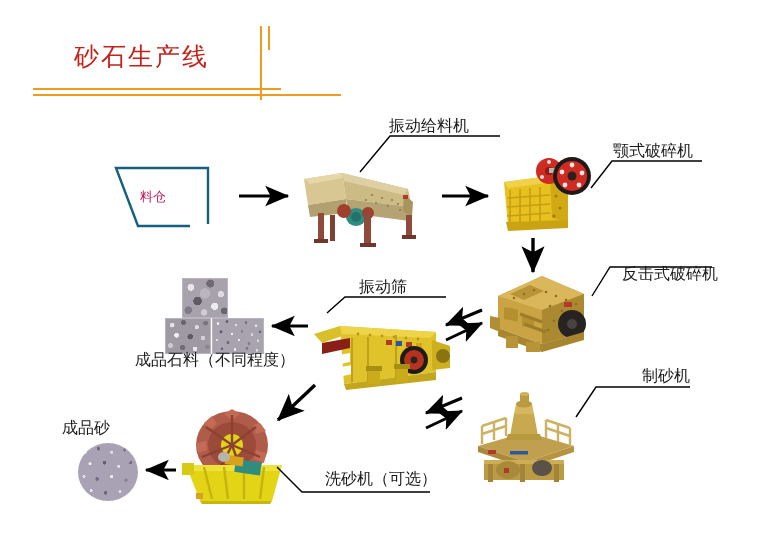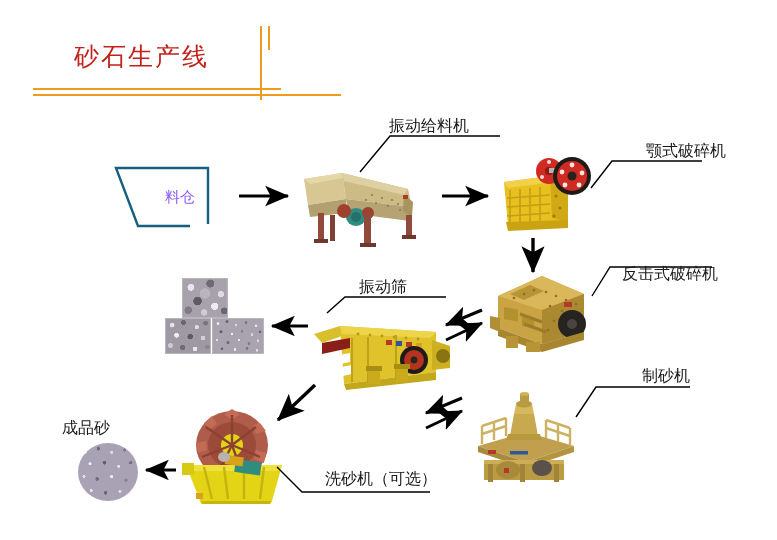--- a/index.html
+++ b/index.html
@@ -53,23 +53,23 @@
   }
 
   
   #hopper-shape {
     position: absolute;
     left: 114px; top: 164px;
     width: 96px; height: 68px;
   }
   #hopper-label {
     position: absolute;
-    left: 165px; top: 188px;
-    font-size: 15px;
-    color: #8b5cf6;
+    left: 140px; top: 188px;
+    font-size: 13px;
+    color: #be185d;
   }
 
   
   .machine { position: absolute; }
 
   
   #m-feeder { left: 300px; top: 155px; width: 124px; height: 95px; }
   
   #m-jaw { left: 494px; top: 146px; width: 100px; height: 92px; }
   
@@ -477,20 +477,21 @@
     <path d="M592,296 L610,267 L712,267" stroke="#000" stroke-width="1.4" fill="none"></path>
 
     <path d="M576,417 L596,387 L690,387" stroke="#000" stroke-width="1.4" fill="none"></path>
 
     <path d="M327,313 L345,297 L446,297" stroke="#000" stroke-width="1.4" fill="none"></path>
 
     <path d="M277,467 L302,492 L430,492" stroke="#000" stroke-width="1.4" fill="none"></path>
   </svg>
 
   <div class="label" style="left:389px; top:118px;">振动给料机</div>
-  <div class="label" style="left:646px; top:143px;text-align:right;">颚式破碎机</div>
+  <div class="label" style="left:613px; top:143px;text-align:right;">颚式破碎机</div>
   <div class="label" style="left:622px; top:236px;margin-top:30px;">反击式破碎机</div>
   <div class="label" style="left:615px; top:368px;margin-left:27px;">制砂机</div>
   <div class="label" style="left:359px; top:279px;">振动筛</div>
   <div class="label" style="left:325px; top:471px;">洗砂机（可选）</div>
+  <div class="label" style="left:135px; top:352px;">成品石料（不同程度）</div>
   <div class="label" style="left:62px; top:420px;text-align:right;">成品砂</div>
 
 </div>
 
 </body></html>

